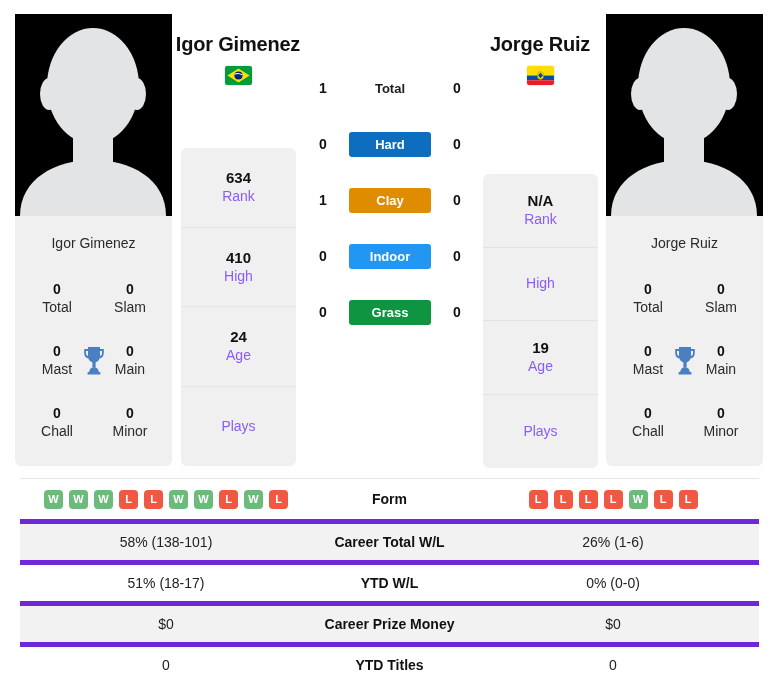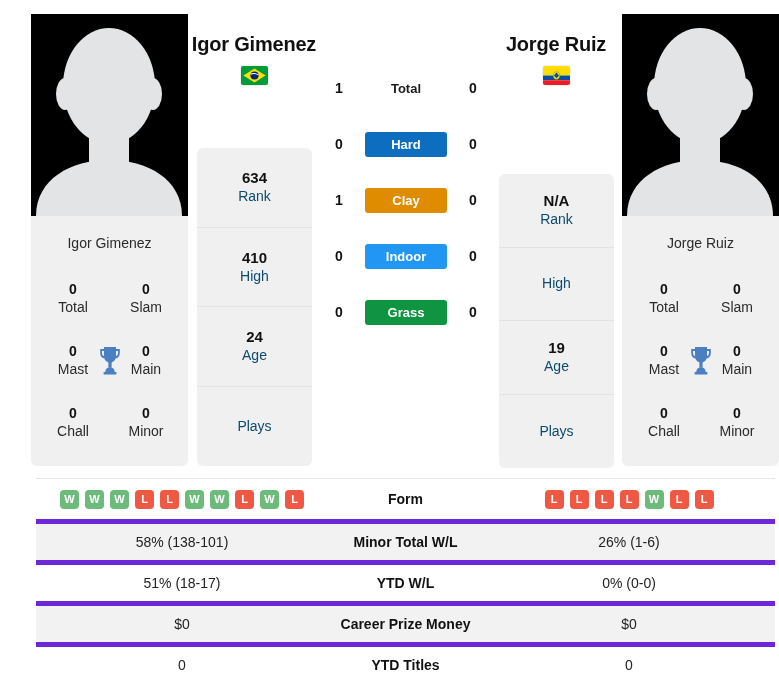--- a/index.html
+++ b/index.html
@@ -4,21 +4,21 @@
 <style>
   * { box-sizing: border-box; margin: 0; padding: 0; }
   html, body {
     width: 779px; height: 699px;
     background: #ffffff;
     font-family: "Liberation Sans", sans-serif;
     color: #1c1c1c;
     overflow: hidden;
   }
 
-  .page { position: relative; width: 711px; height: 699px; margin-left: 16px; }
+  .page { position: relative; width: 711px; height: 699px; }
 
   
   .top { position: relative; width: 779px; height: 472px; }
 
   
   .avatar {
     position: absolute; top: 14px; width: 157px; height: 202px;
     background: #000000; overflow: hidden;
   }
   .avatar.left  { left: 15px; }
@@ -69,21 +69,21 @@
   }
   .rankcard.left  { left: 181px; top: 148px; height: 318px; }
   .rankcard.right { left: 483px; top: 174px; height: 294px; }
   .rankcell {
     height: 25%; display: flex; flex-direction: column;
     align-items: center; justify-content: center;
     border-bottom: 1px solid #e3e3e3;
   }
   .rankcell:last-child { border-bottom: none; align-items: center; }
   .rankcell .v { font-size: 15px; font-weight: bold; color: #111; line-height: 19px; }
-  .rankcell .k { font-size: 14px; color: #0c4a6e; line-height: 19px; }
+  .rankcell .k { font-size: 14px; color: #8b5cf6; line-height: 19px; }
 
   
   .pcard {
     position: absolute; top: 216px; width: 157px; height: 250px;
     background: #f0f0f0; border-radius: 0 0 6px 6px;
   }
   .pcard.left  { left: 15px; }
   .pcard.right { left: 606px; }
   .pcard .pname {
     text-align: center; font-size: 14px; color: #2a2a2a;
@@ -362,21 +362,21 @@
             <span class="fbadge l">L</span>
             <span class="fbadge w">W</span>
             <span class="fbadge l">L</span>
             <span class="fbadge l">L</span>
           </div>
       </div>
     </div>
 
     <div class="trow alt">
       <div class="tc side">58% (138-101)</div>
-      <div class="tc label">Minor Total W/L</div>
+      <div class="tc label">Career Total W/L</div>
       <div class="tc side">26% (1-6)</div>
     </div>
 
     <div class="trow">
       <div class="tc side">51% (18-17)</div>
       <div class="tc label">YTD W/L</div>
       <div class="tc side">0% (0-0)</div>
     </div>
 
     <div class="trow alt">

